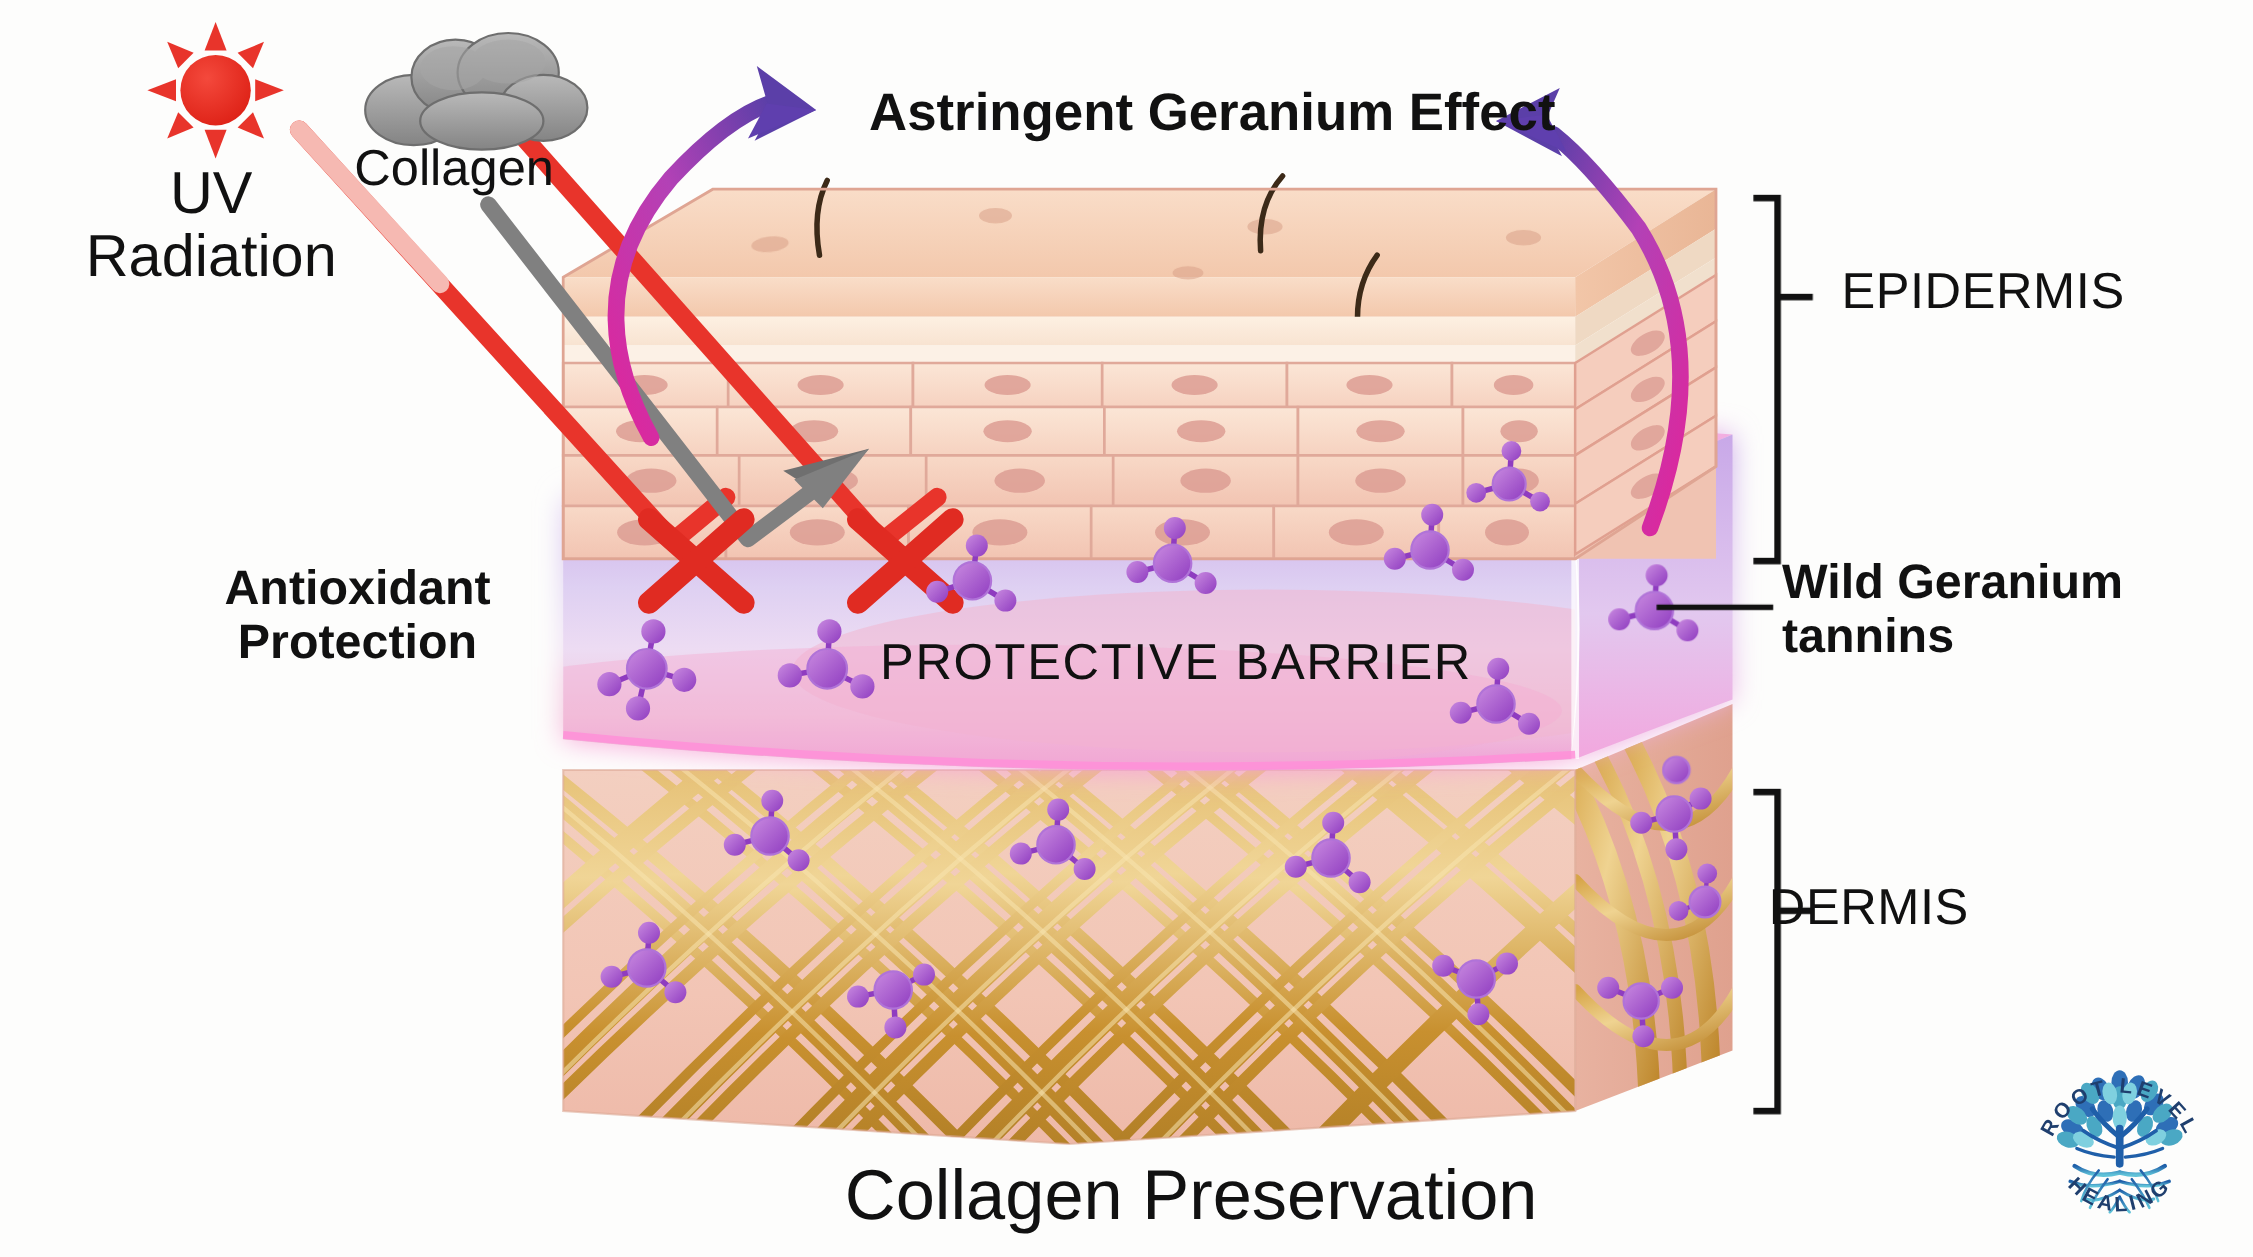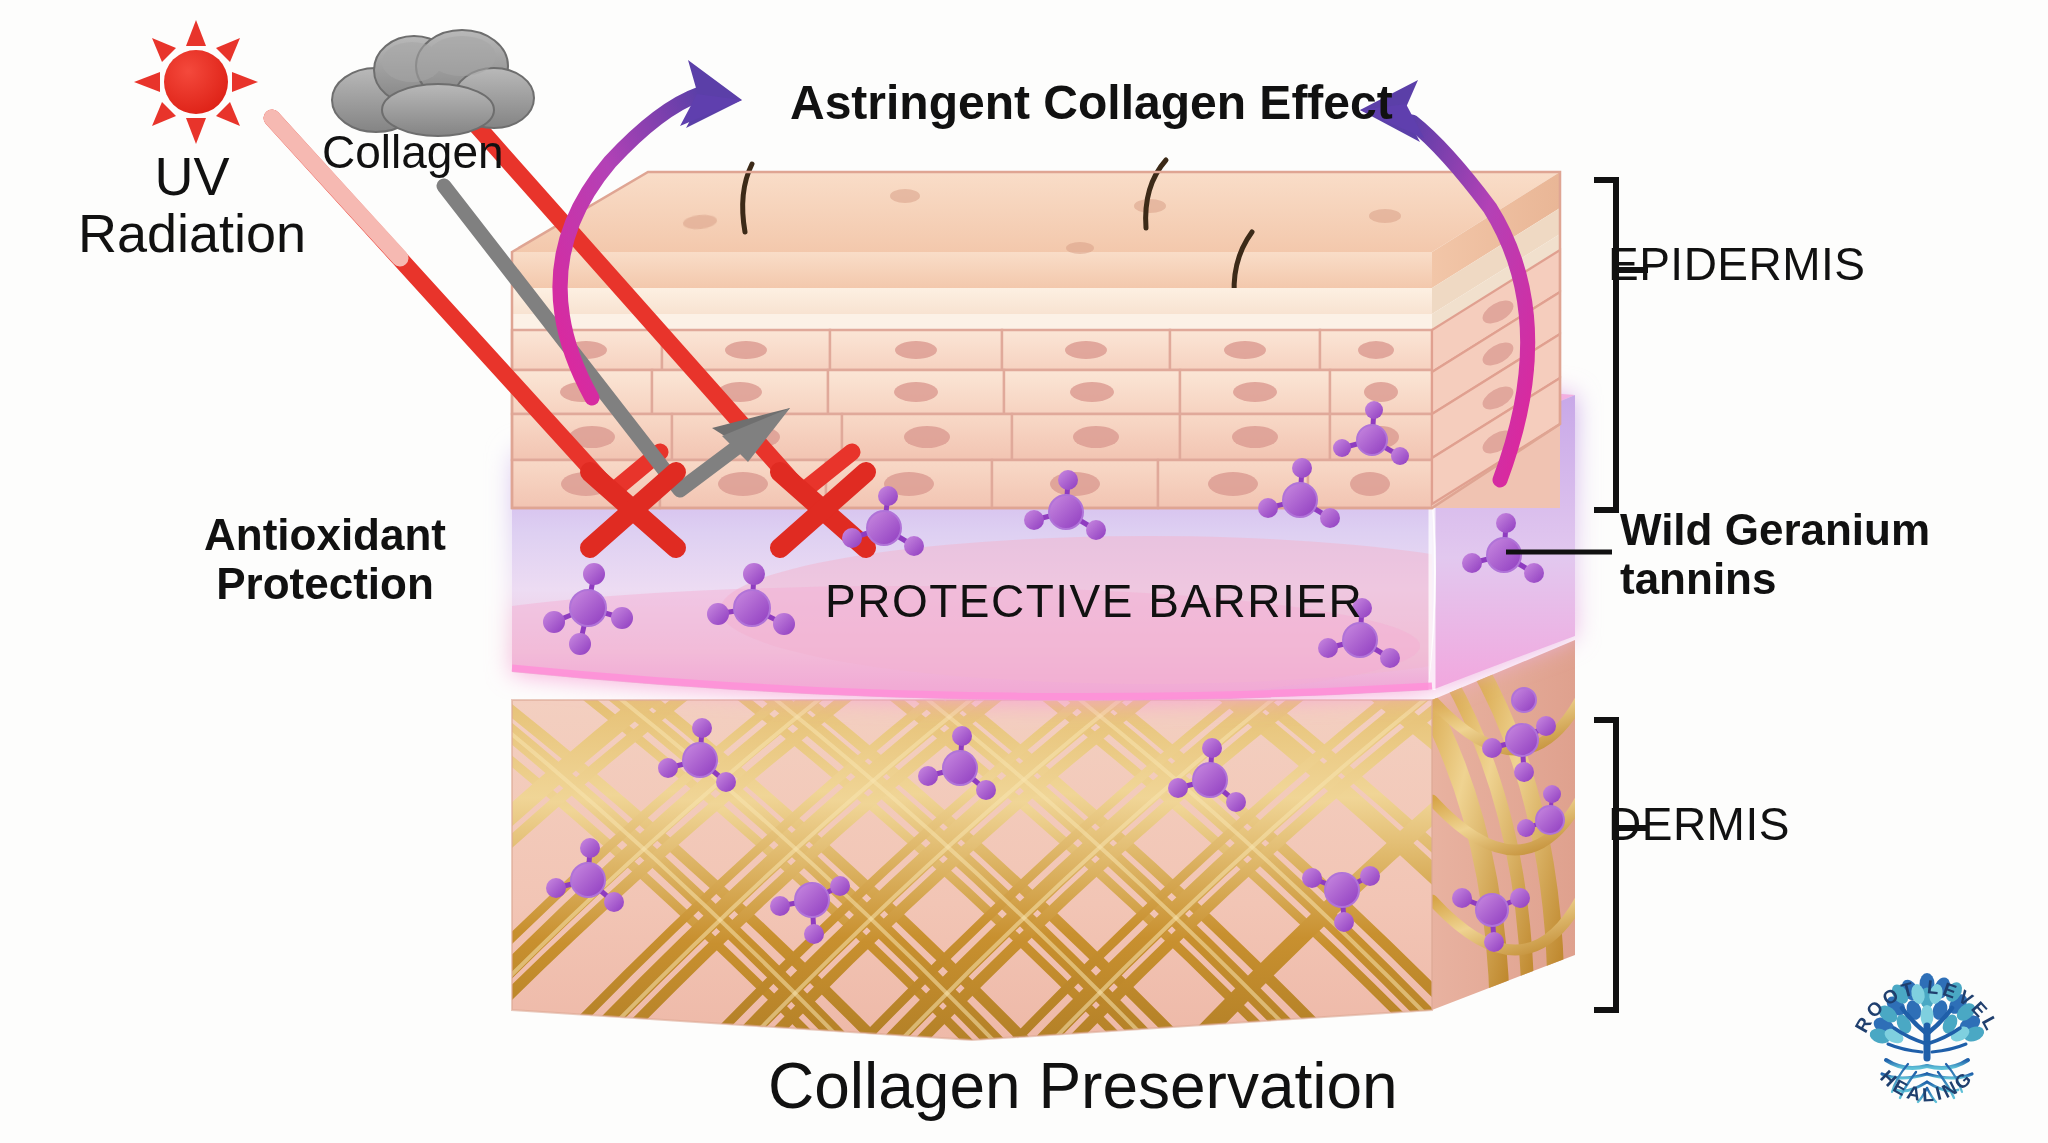--- a/index.html
+++ b/index.html
@@ -20,26 +20,26 @@
   }
   .txt {
     position: absolute;
     color: #111111;
     white-space: pre;
     line-height: 1.06;
   }
   .t-uv      { left: 72px;  top: 148px; width: 240px; text-align: center; font-size: 54px; }
   .t-poll    { left: 322px; top: 128px; font-size: 46px; }
   .t-astr    { left: 790px; top: 78px;  font-size: 48px; font-weight: bold; }
-  .t-epi     { left: 1608px;top: 240px; font-size: 46px; letter-spacing: .5px; }
+  .t-epi     { left: 1674px;top: 240px; font-size: 46px; letter-spacing: .5px; }
   .t-derm    { left: 1608px;top: 800px; font-size: 46px; letter-spacing: .5px; text-align: right; }
   .t-wild    { left: 1620px;top: 505px; font-size: 44px; font-weight: bold; line-height: 1.12; }
   .t-anti    { left: 190px; top: 510px; width: 270px; text-align: center;
                font-size: 44px; font-weight: bold; line-height: 1.12; }
-  .t-barrier { left: 800px; top: 577px; font-size: 46px; letter-spacing: 1.5px; margin-left: 25px; }
+  .t-barrier { left: 800px; top: 577px; font-size: 46px; letter-spacing: 1.5px; }
   .t-coll    { left: 768px; top: 1053px;font-size: 64px; }
   .logo-wrap { position: absolute; left: 1838px; top: 948px; width: 178px; height: 178px; }
 </style>
 </head>
 <body>
 
 <div id="stage">
 
   <svg class="layer" viewBox="0 0 2048 1143">
     <defs>
@@ -634,21 +634,21 @@
       <path d="M1616,828 L1648,828"></path>
     </g>
     <g>
       <line x1="1506" y1="552" x2="1612" y2="552" stroke="#111111" stroke-width="5"></line>
     </g>
   </svg>
 
   <div class="txt t-uv">UV
 Radiation</div>
   <div class="txt t-poll">Collagen</div>
-  <div class="txt t-astr">Astringent Collagen Effect</div>
+  <div class="txt t-astr">Astringent Geranium Effect</div>
   <div class="txt t-epi">EPIDERMIS</div>
   <div class="txt t-derm">DERMIS</div>
   <div class="txt t-anti">Antioxidant
 Protection</div>
   <div class="txt t-wild">Wild Geranium
 tannins</div>
   <div class="txt t-barrier">PROTECTIVE BARRIER</div>
   <div class="txt t-coll">Collagen Preservation</div>
 
   <div class="logo-wrap">

